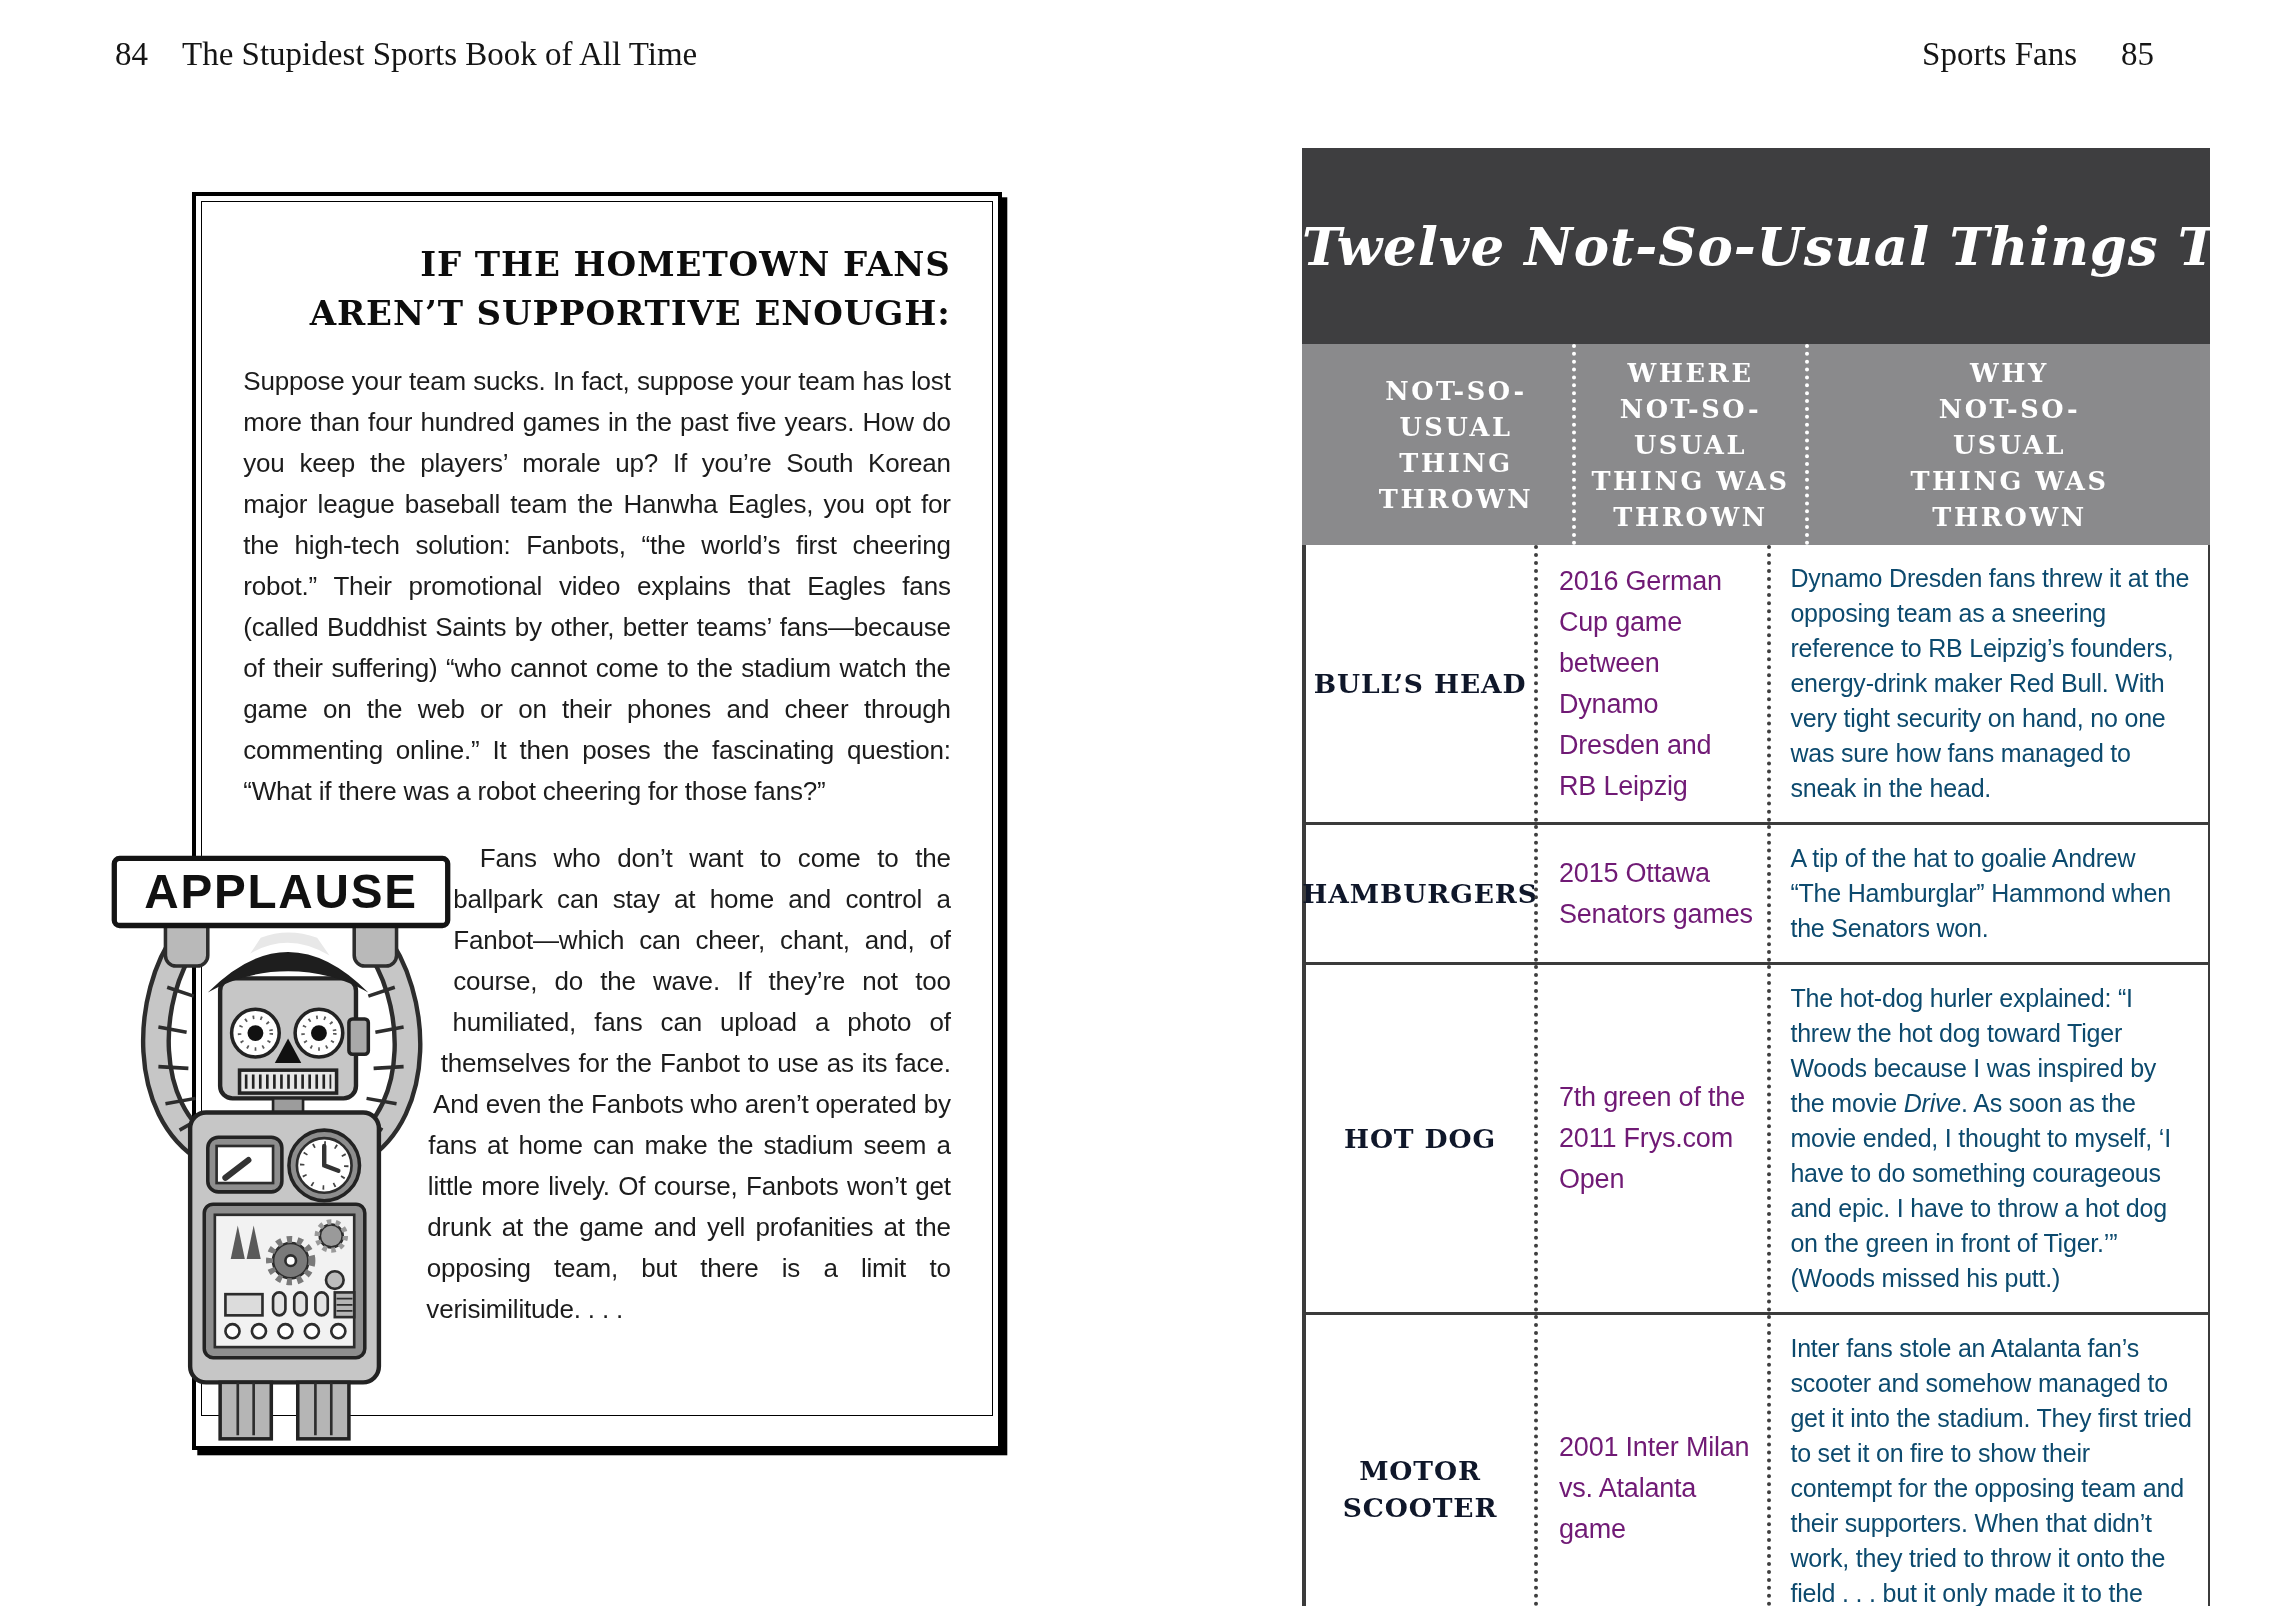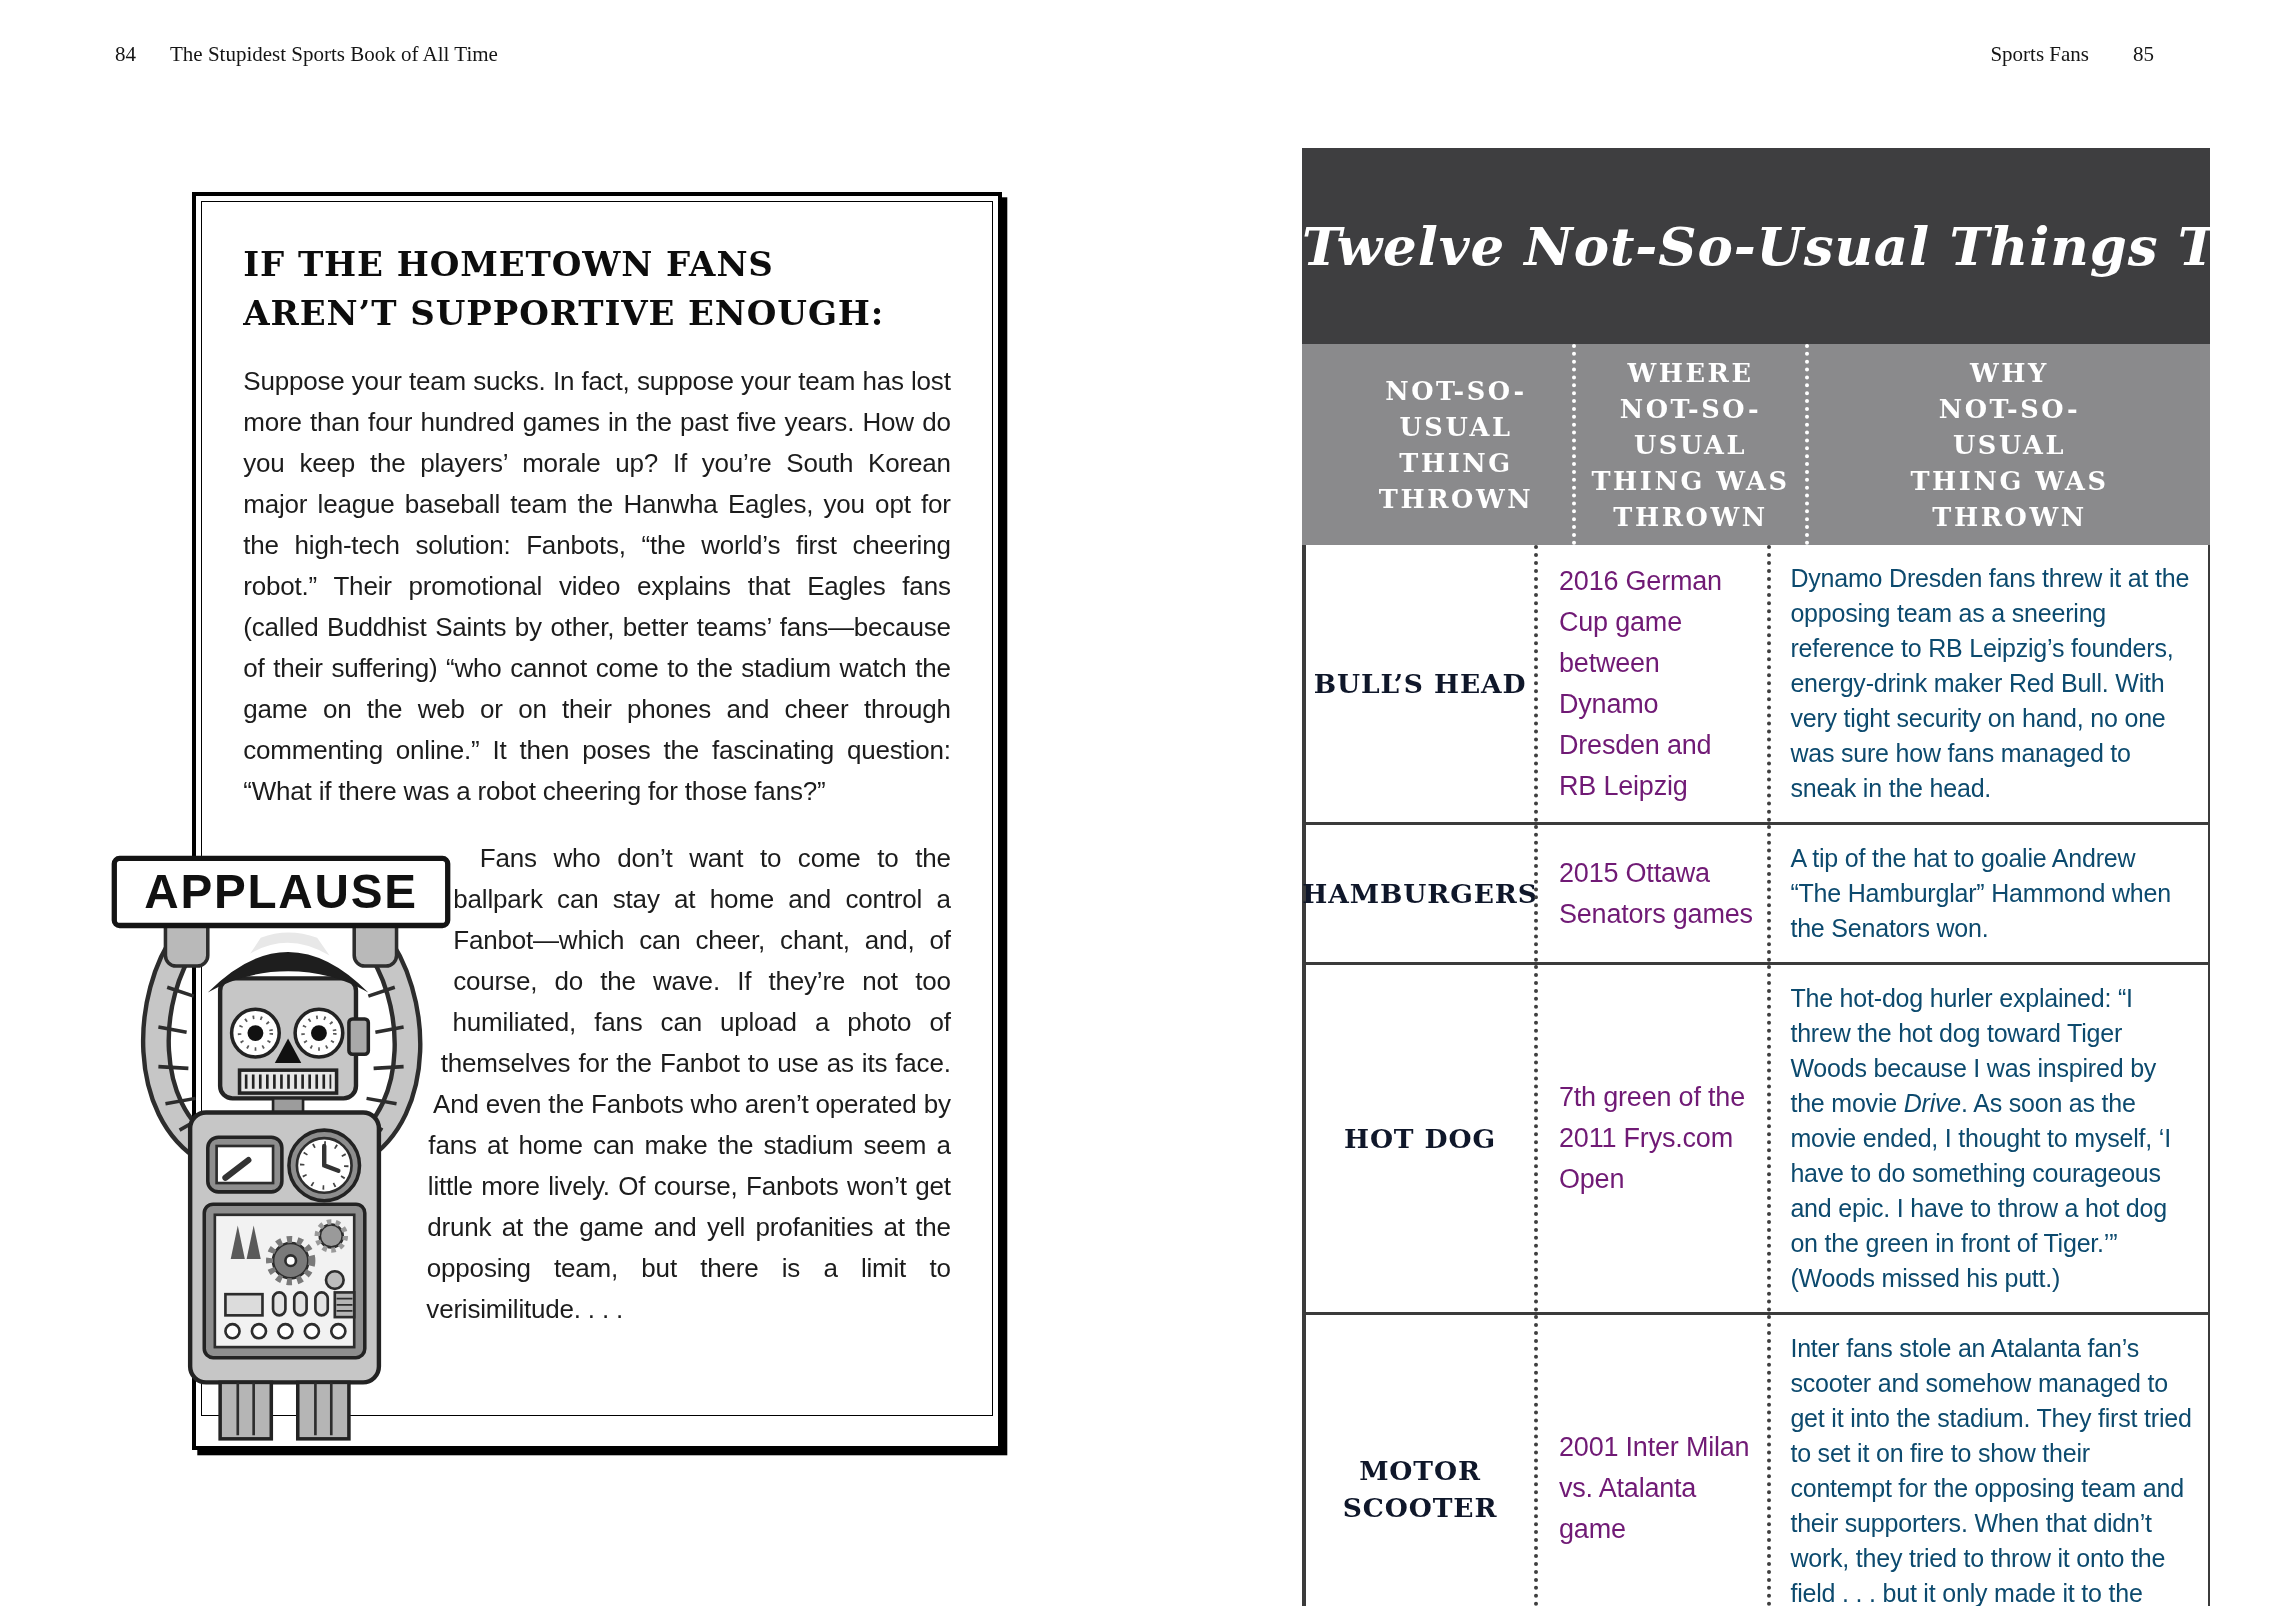--- a/index.html
+++ b/index.html
@@ -1,36 +1,36 @@
 <!DOCTYPE html>
 <html style="font-size:14px"><head>
 <meta charset="utf-8">
 <style>
   html,body{margin:0;padding:0;background:#ffffff;}
   #canvas{
     position:relative;width:2295px;height:1607px;background:#ffffff;
     font-family:"Liberation Sans",sans-serif;color:#1b1b1b;overflow:hidden;
   }
   
-  .runhead{position:absolute;top:42px;font-family:"Liberation Serif",serif;
-    font-size:21px;color:#151515;display:flex;align-items:baseline;}
+  .runhead{position:absolute;top:36px;font-family:"Liberation Serif",serif;
+    font-size:33px;color:#151515;display:flex;align-items:baseline;}
   .runhead-left{left:115px;gap:34px;}
   .runhead-right{right:141px;gap:44px;}
   
   .feature-box{
     position:absolute;left:192px;top:192px;width:810px;min-height:1238px;
     border:4.4px solid #000;box-sizing:border-box;background:#fff;
     box-shadow:5.3px 5.3px 0 #000;
   }
   .feature-box-inner{
     border:1.8px solid #000;margin:5.3px;min-height:1215px;box-sizing:border-box;
     padding:32px 41px 25px 41px;
   }
   .box-title{
-    text-align:left;font-family:"DejaVu Serif",serif;font-weight:700;
+    text-align:right;font-family:"DejaVu Serif",serif;font-weight:700;
     font-size:34px;line-height:49px;letter-spacing:0.9px;color:#0d0d0d;
     margin:5.3px 0 23px 0;
   }
   .box-para{
     font-size:26px;line-height:41px;text-align:justify;color:#1c1c1c;
     letter-spacing:-0.2px;
     margin-top:10px;
   }
   .box-para.second{text-indent:26.5px;}
   

